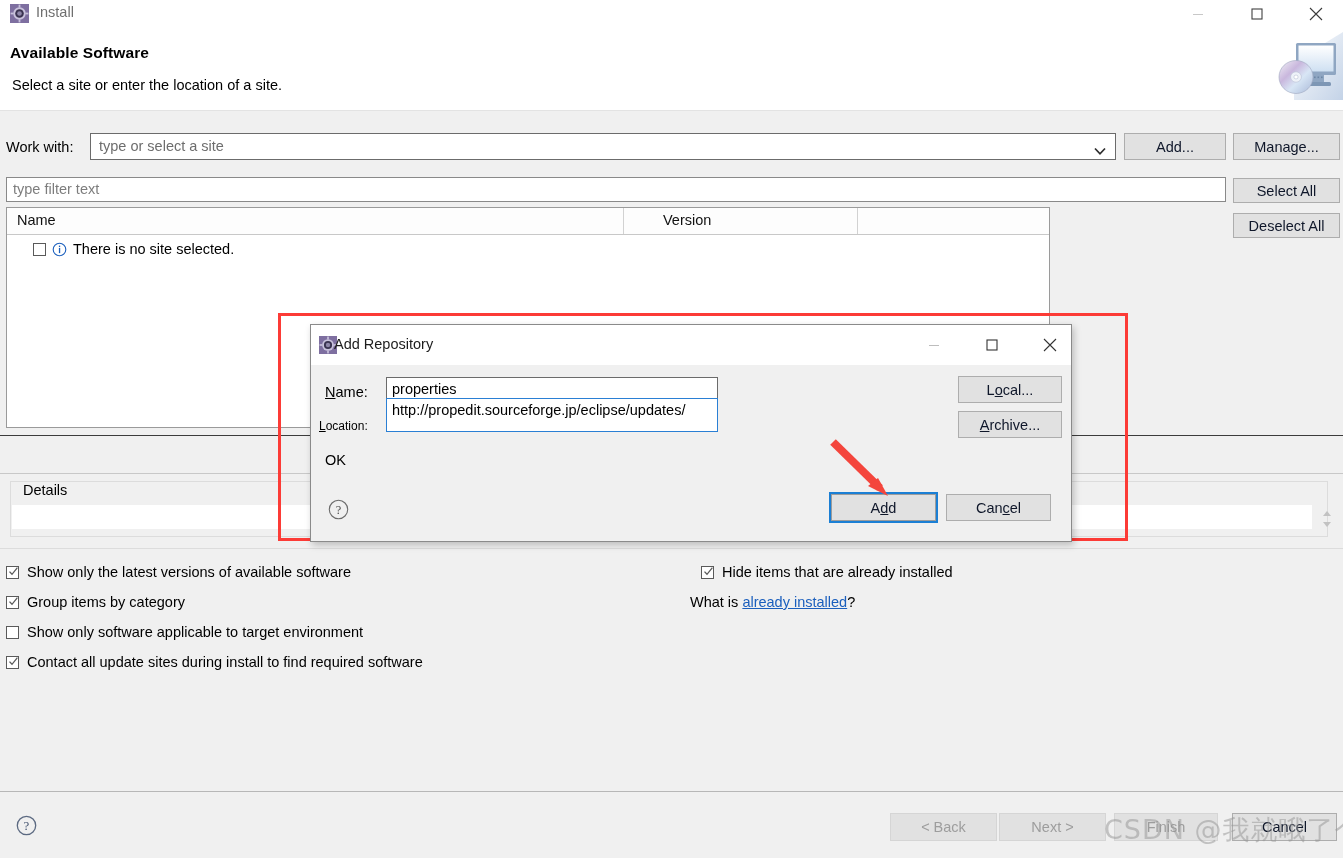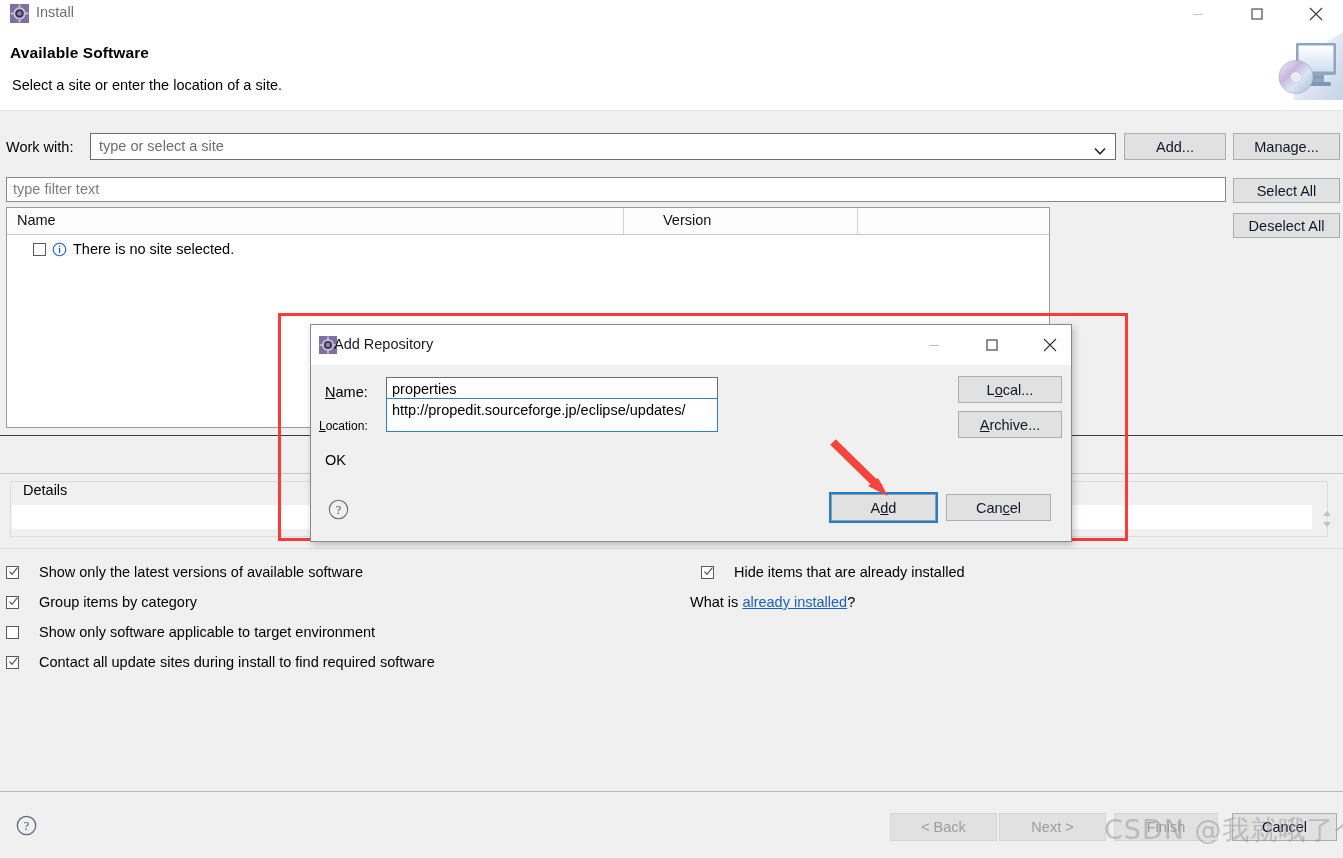--- a/index.html
+++ b/index.html
@@ -72,21 +72,21 @@
   
   #mid-sep1{left:0;top:435px;width:1343px;height:1px;background:#3c3c3c;}
   #mid-sep2{left:0;top:473px;width:1343px;height:1px;background:#c8c8c8;}
   #details-group{left:10px;top:481px;width:1318px;height:56px;border:1px solid #dcdcdc;box-sizing:border-box;}
   #details-label{left:18px;top:482px;background:#f0f0f0;padding:0 5px;font-size:14.5px;}
   #details-field{left:12px;top:505px;width:1300px;height:24px;background:#fff;}
   #details-spin{left:1320px;top:508px;width:14px;height:22px;}
   #mid-sep3{left:0;top:548px;width:1343px;height:1px;background:#dcdcdc;}
 
   
-  .optrow{position:absolute;display:flex;align-items:center;gap:20px;font-size:14.5px;}
+  .optrow{position:absolute;display:flex;align-items:center;gap:8px;font-size:14.5px;}
   #opt1{left:6px;top:564px;}
   #opt2{left:6px;top:594px;}
   #opt3{left:6px;top:624px;}
   #opt4{left:6px;top:654px;}
   #opt5{left:676px;top:564px;padding-left:25px;}
   #whatis{left:690px;top:594px;position:absolute;font-size:14.5px;}
   #link-installed{color:#1b5fbd;text-decoration:underline;}
 
   .check-mark{position:absolute;left:1px;top:-1px;width:11px;height:11px;}
 

